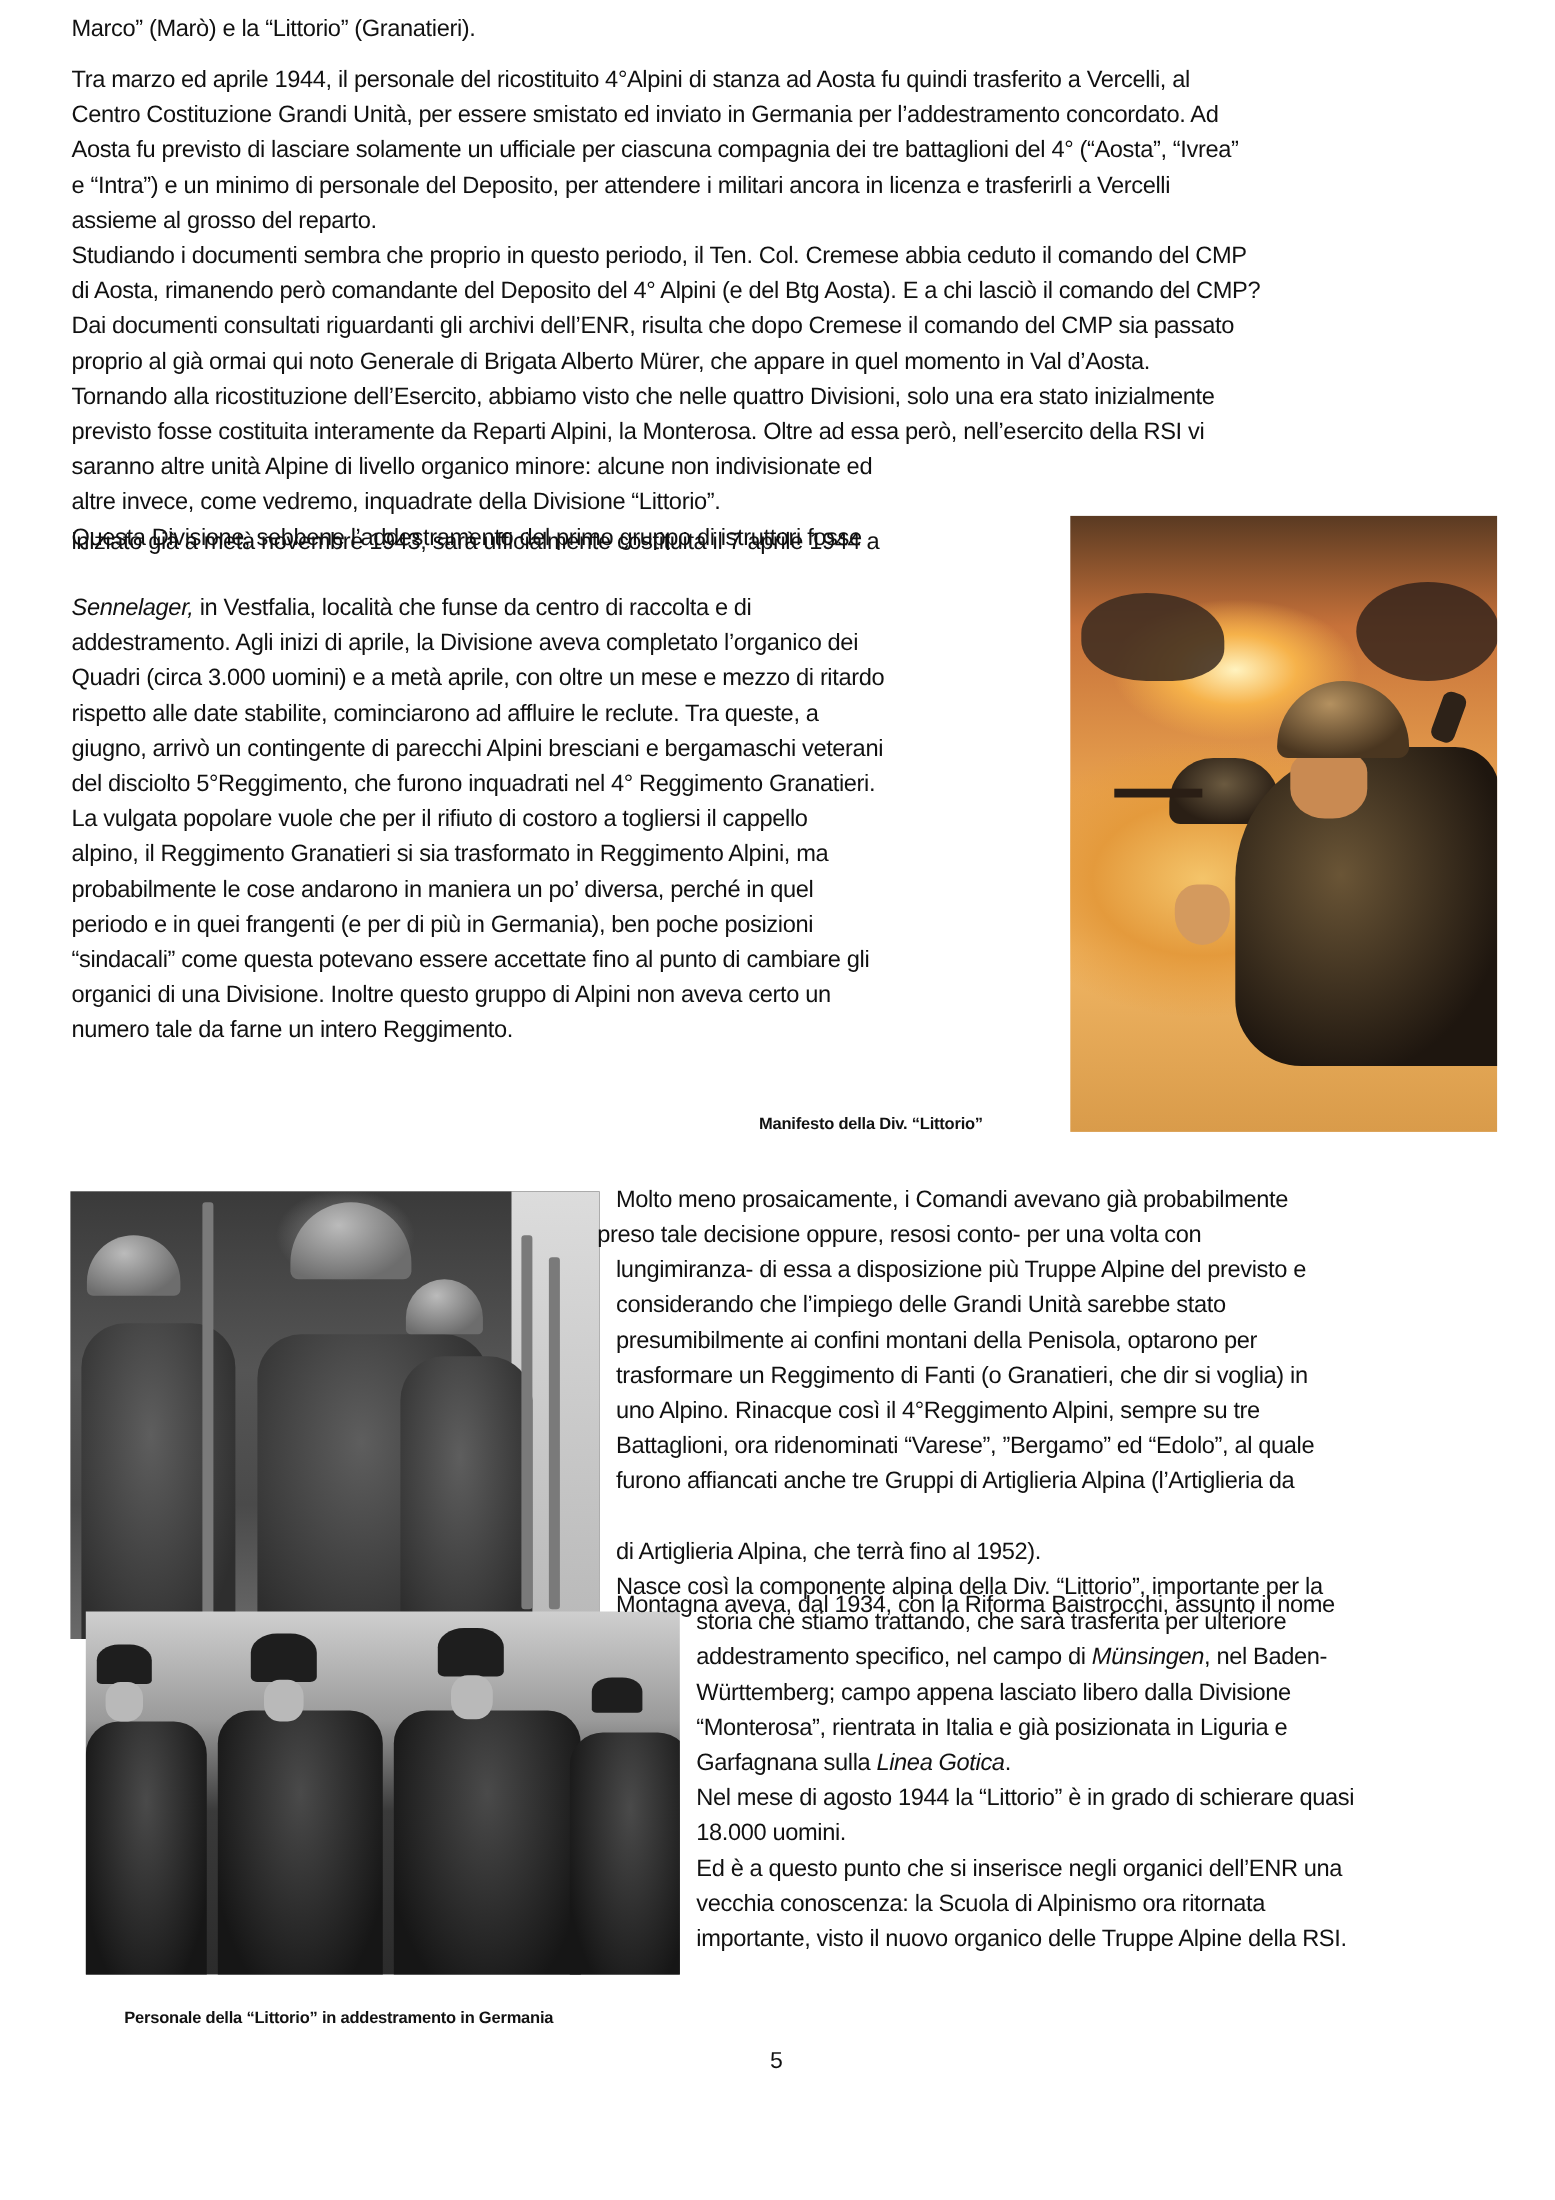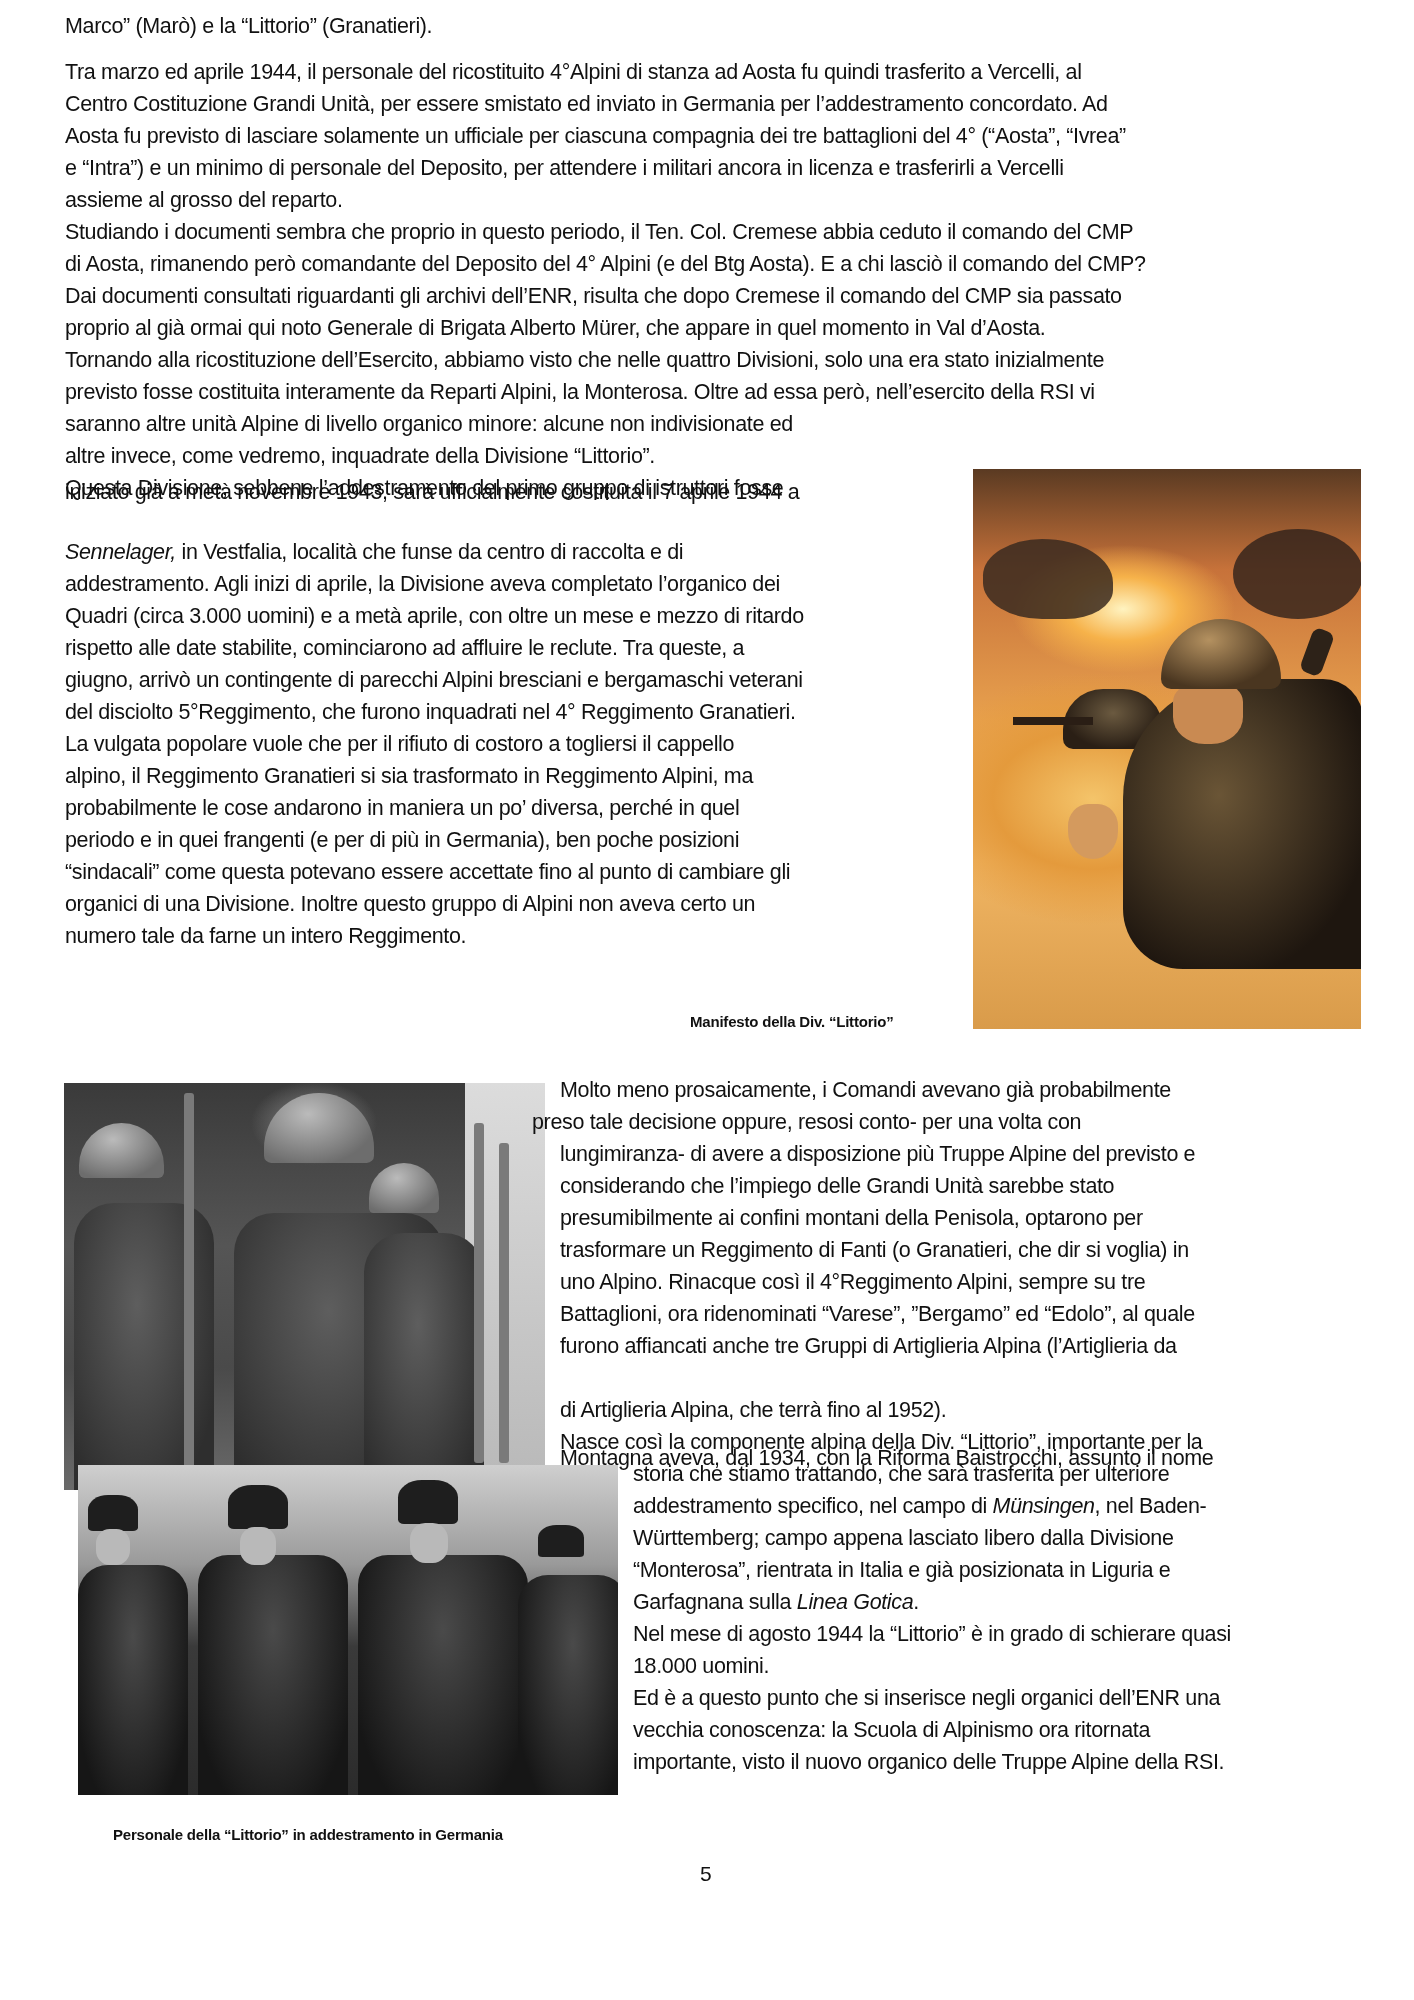--- a/index.html
+++ b/index.html
@@ -145,22 +145,22 @@
   <div class="hat" style="left:320px; top:15px; width:60px; height:44px;"></div>
   <div class="hat" style="left:460px; top:60px; width:46px; height:32px;"></div>
   <div class="face" style="left:18px; top:64px; width:34px; height:36px;"></div>
   <div class="face" style="left:162px; top:62px; width:36px; height:38px;"></div>
   <div class="face" style="left:332px; top:58px; width:38px; height:40px;"></div>
 </div>
 <div class="caption" style="left:113px; top:1826px;">Personale della “Littorio” in addestramento in Germania</div>
 
 <div>
   <div class="line" style="left:560px; top:1074px">Molto meno prosaicamente, i Comandi avevano già probabilmente</div>
-  <div class="line" style="left:532px; top:1106px">preso tale decisione oppure, resosi conto- per una volta con</div>
-  <div class="line" style="left:560px; top:1138px">lungimiranza- di avere a disposizione più Truppe Alpine del previsto e</div>
+  <div class="line" style="left:543px; top:1106px">preso tale decisione oppure, resosi conto- per una volta con</div>
+  <div class="line" style="left:560px; top:1138px">lungimiranza- di essa a disposizione più Truppe Alpine del previsto e</div>
   <div class="line" style="left:560px; top:1170px">considerando che l’impiego delle Grandi Unità sarebbe stato</div>
   <div class="line" style="left:560px; top:1202px">presumibilmente ai confini montani della Penisola, optarono per</div>
   <div class="line" style="left:560px; top:1234px">trasformare un Reggimento di Fanti (o Granatieri, che dir si voglia) in</div>
   <div class="line" style="left:560px; top:1266px">uno Alpino. Rinacque così il 4°Reggimento Alpini, sempre su tre</div>
   <div class="line" style="left:560px; top:1298px">Battaglioni, ora ridenominati “Varese”, ”Bergamo” ed “Edolo”, al quale</div>
   <div class="line" style="left:560px; top:1330px">furono affiancati anche tre Gruppi di Artiglieria Alpina (l’Artiglieria da</div>
   <div class="line" style="left:560px; top:1442px">Montagna aveva, dal 1934, con la Riforma Baistrocchi, assunto il nome</div>
   <div class="line" style="left:560px; top:1394px">di Artiglieria Alpina, che terrà fino al 1952).</div>
   <div class="line" style="left:560px; top:1426px">Nasce così la componente alpina della Div. “Littorio”, importante per la</div>
 

